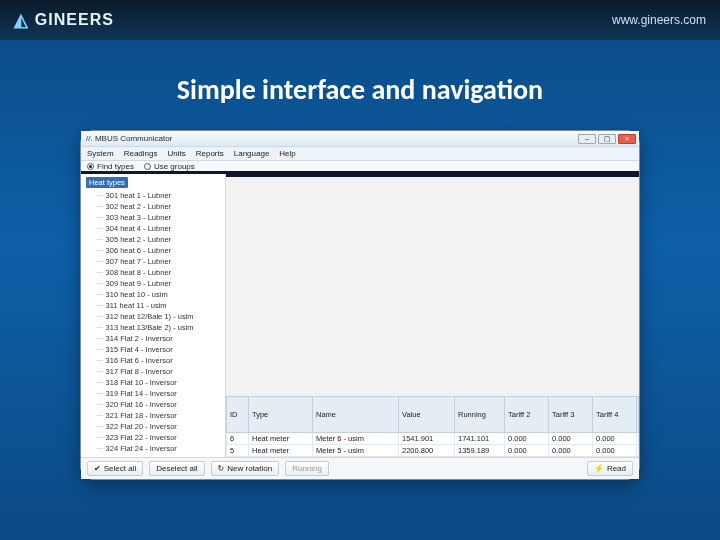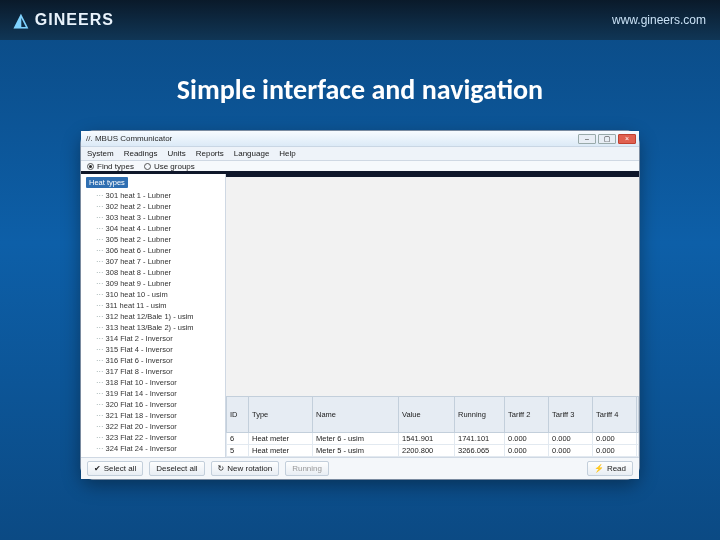--- a/index.html
+++ b/index.html
@@ -185,21 +185,21 @@
               <td>0.000</td>
               <td>0.000</td>
               <td>0.000</td>
               <td>14.04.2017 8:32:00</td>
             </tr>
             <tr>
               <td>5</td>
               <td>Heat meter</td>
               <td>Meter 5 - usim</td>
               <td>2200.800</td>
-              <td>3266.065</td>
+              <td>1359.189</td>
               <td>0.000</td>
               <td>0.000</td>
               <td>0.000</td>
               <td>14.04.2017 8:32:38</td>
             </tr>
           </tbody>
       </table>
       <div class="grid-fill"></div>
     </div>
   </div>

